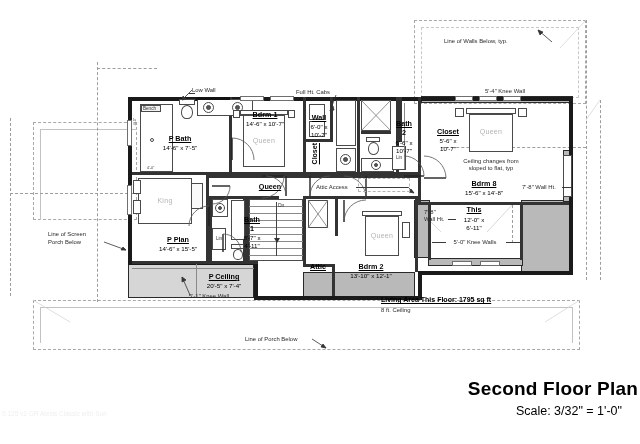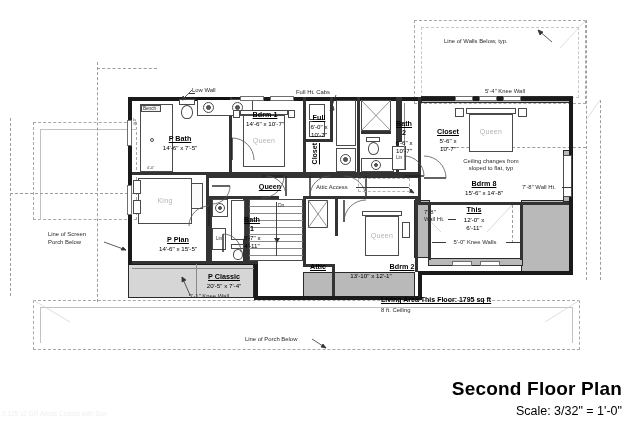--- a/index.html
+++ b/index.html
@@ -24,21 +24,21 @@
           transform:translateX(-50%);text-align:center;}
   .note{position:absolute;font-size:5.9px;line-height:7px;color:#2b2b2b;white-space:nowrap;}
   .note.c{transform:translateX(-50%);text-align:center;}
   .bed-lbl{position:absolute;font-size:7px;color:#b4b4b4;white-space:nowrap;
            transform:translateX(-50%);text-align:center;letter-spacing:.3px;}
   .vert{position:absolute;font-size:7px;font-weight:bold;text-decoration:underline;
         writing-mode:vertical-rl;transform:rotate(180deg);white-space:nowrap;}
   .tiny{position:absolute;font-size:4.6px;color:#333;white-space:nowrap;}
   .tiny.c{transform:translateX(-50%);text-align:center;}
 
-  .title{position:absolute;right:18px;top:378px;font-size:19px;font-weight:bold;
+  .title{position:absolute;right:2px;top:378px;font-size:19px;font-weight:bold;
          letter-spacing:.2px;white-space:nowrap;text-align:left;}
   .subtitle{position:absolute;right:18px;top:404px;font-size:12.5px;white-space:nowrap;text-align:right;}
   .watermark{position:absolute;left:2px;top:410px;font-size:6.5px;color:#efefef;white-space:nowrap;}
 
   .area-name{position:absolute;font-size:7px;font-weight:bold;text-decoration:underline;white-space:nowrap;}
   .area-sub{position:absolute;font-size:5.9px;white-space:nowrap;color:#2b2b2b;}
 
   .arrow{position:absolute;width:0;height:0;border-style:solid;}
   svg.door{position:absolute;overflow:visible;}
   svg.door path{fill:none;stroke:#555;stroke-width:.8;}
@@ -284,21 +284,21 @@
     <line x1="0" y1="0" x2="0" y2="20"></line>
       <path d="M0,20 A20,20 0 0 0 -20,0"></path>
   </svg>
 
   <div class="rm-name" style="left:180px;top:135px;">P Bath</div>
   <div class="rm-dim" style="left:180px;top:144px;">14'-6" x 7'-5"</div>
 
   <div class="rm-name" style="left:265px;top:111px;">Bdrm 1</div>
   <div class="rm-dim" style="left:265px;top:120px;">14'-6" x 10'-7"</div>
 
-  <div class="rm-name" style="left:319px;top:114px;">Full</div>
+  <div class="rm-name" style="left:319px;top:114px;">Wall</div>
   <div class="rm-dim" style="left:319px;top:123px;">6'-0" x</div>
   <div class="rm-dim" style="left:319px;top:131px;">10'-7"</div>
 
   <div class="rm-name" style="left:404px;top:120px;">Bath</div>
   <div class="rm-name" style="left:404px;top:129px;text-decoration:none;">2</div>
   <div class="rm-dim" style="left:404px;top:139px;">6'-6" x</div>
   <div class="rm-dim" style="left:404px;top:147px;">10'-7"</div>
 
   <div class="rm-name" style="left:448px;top:128px;">Closet</div>
   <div class="rm-dim" style="left:448px;top:137px;">5'-6" x</div>
@@ -307,29 +307,29 @@
   <div class="rm-name" style="left:484px;top:180px;">Bdrm 8</div>
   <div class="rm-dim" style="left:484px;top:189px;">15'-6" x 14'-8"</div>
 
   <div class="rm-name" style="left:474px;top:206px;">This</div>
   <div class="rm-dim" style="left:474px;top:216px;">12'-0" x</div>
   <div class="rm-dim" style="left:474px;top:224px;">6'-11"</div>
 
   <div class="rm-name" style="left:178px;top:236px;">P Plan</div>
   <div class="rm-dim" style="left:178px;top:245px;">14'-6" x 15'-5"</div>
 
-  <div class="rm-name" style="left:224px;top:273px;">P Classic</div>
+  <div class="rm-name" style="left:224px;top:273px;">P Ceiling</div>
   <div class="rm-dim" style="left:224px;top:282px;">20'-5" x 7'-4"</div>
 
   <div class="rm-name" style="left:252px;top:216px;">Bath</div>
   <div class="rm-name" style="left:252px;top:225px;text-decoration:none;">1</div>
   <div class="rm-dim" style="left:252px;top:234px;">8'-7" x</div>
   <div class="rm-dim" style="left:252px;top:242px;">4'-11"</div>
 
-  <div class="rm-name" style="left:371px;top:263px;margin-left:31px;">Bdrm 2</div>
+  <div class="rm-name" style="left:371px;top:263px;">Bdrm 2</div>
   <div class="rm-dim" style="left:371px;top:272px;">13'-10" x 12'-1"</div>
 
   <div class="rm-name" style="left:270px;top:183px;">Queen</div>
 
   <div class="rm-name" style="left:318px;top:263px;">Attic</div>
 
   <div class="note" style="left:192px;top:87px;">Low Wall</div>
   <div class="lead" style="left:189px;top:93px;width:6px;transform:rotate(0deg);"></div>
   <svg class="door" style="left:180px;top:88px;width:14px;height:14px;">
     <path d="M12,2 L2,12" style="stroke:#333;stroke-width:.8"></path>

